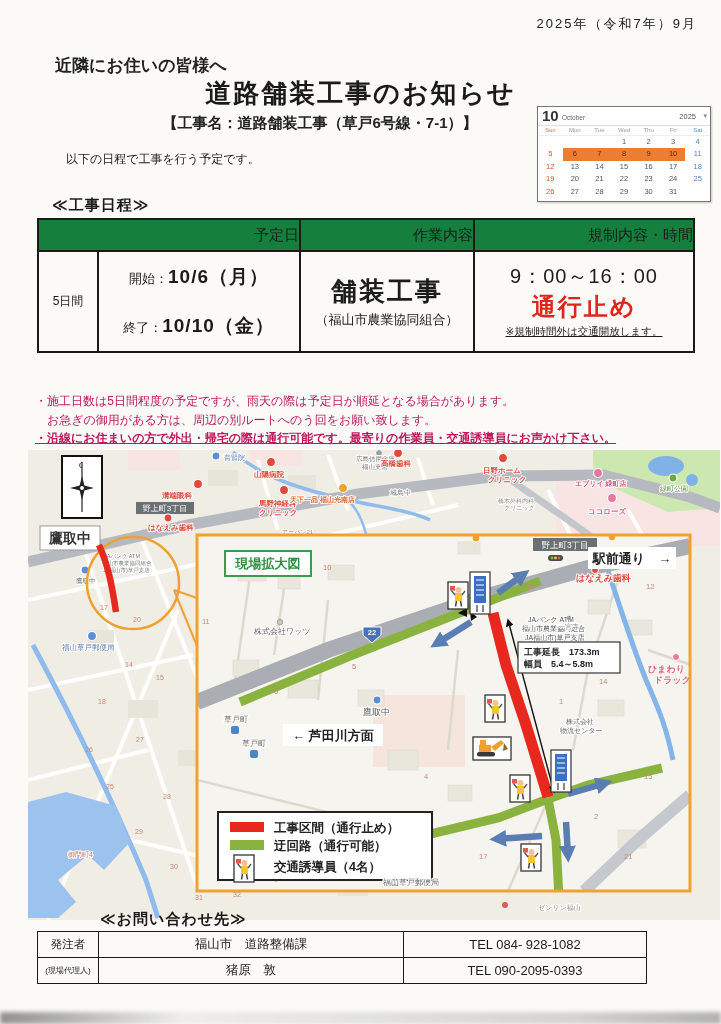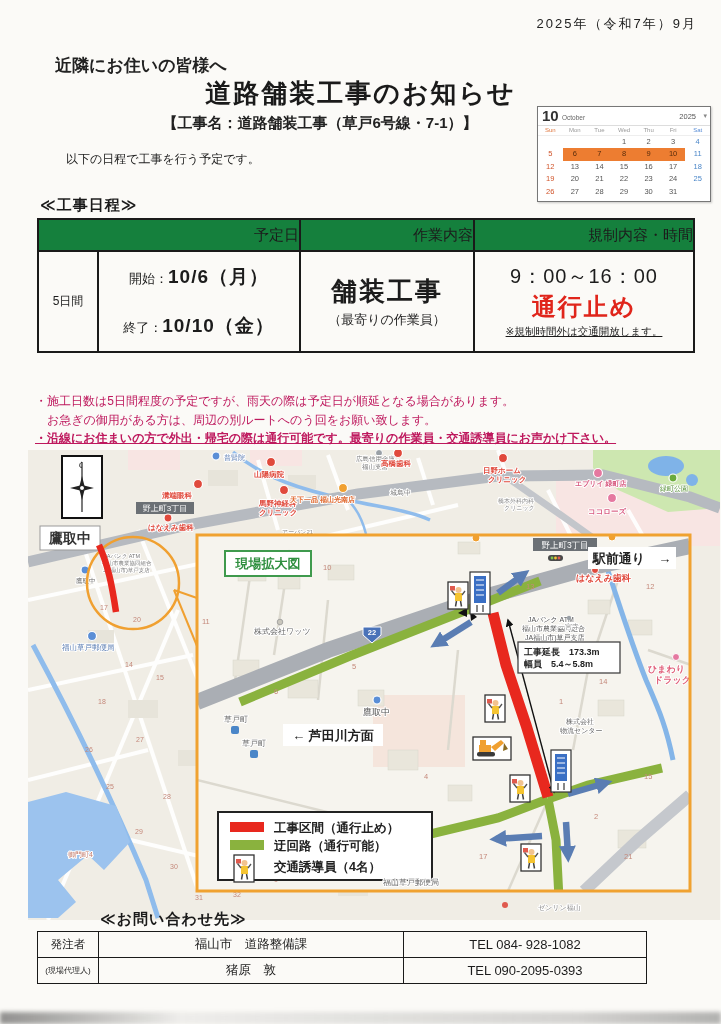--- a/index.html
+++ b/index.html
@@ -125,38 +125,38 @@
     <span class="c0">26</span>
     <span>27</span>
     <span>28</span>
     <span>29</span>
     <span>30</span>
     <span>31</span>
     <span class="c6"></span>
   </div>
 </div>
 
-<div class="abs sec-head" style="top:196px;left:40px;">≪工事日程≫</div>
+<div class="abs sec-head" style="top:196px;left:52px;">≪工事日程≫</div>
 
 <table class="abs sched">
   <tbody>
       <tr>
     <th colspan="2" class="col-ab" style="width:258px;">予定日</th>
     <th class="col-c">作業内容</th>
     <th class="col-d">規制内容・時間</th>
   </tr>
   <tr class="row-main">
     <td class="col-a dur">5日間</td>
     <td class="col-b dates">
       <span>開始：</span><b>10/6（月）</b><br>
       <span>終了：</span><b>10/10（金）</b>
     </td>
     <td class="col-c">
       <div class="work-big">舗装工事</div>
-      <div class="work-sub">（最寄りの作業員）</div>
+      <div class="work-sub">（福山市農業協同組合）</div>
     </td>
     <td class="col-d">
       <div class="time">9：00～16：00</div>
       <div class="closed">通行止め</div>
       <div class="reg-note">※規制時間外は交通開放します。</div>
     </td>
   </tr>
 </tbody>
   </table>
 

